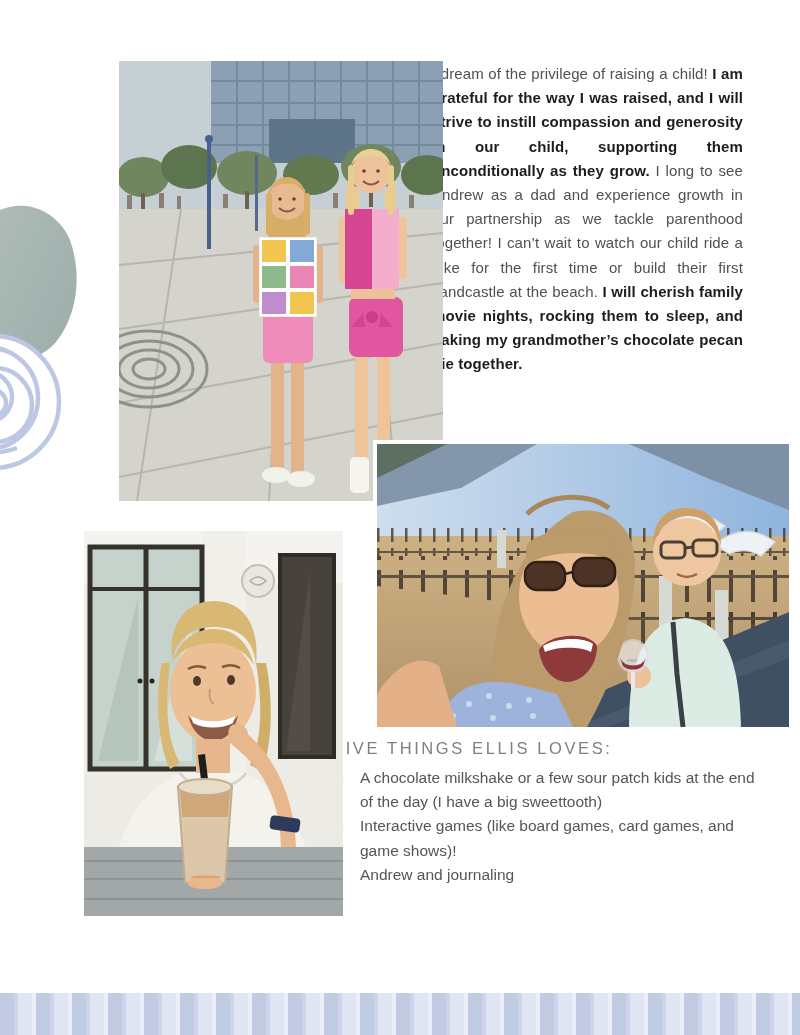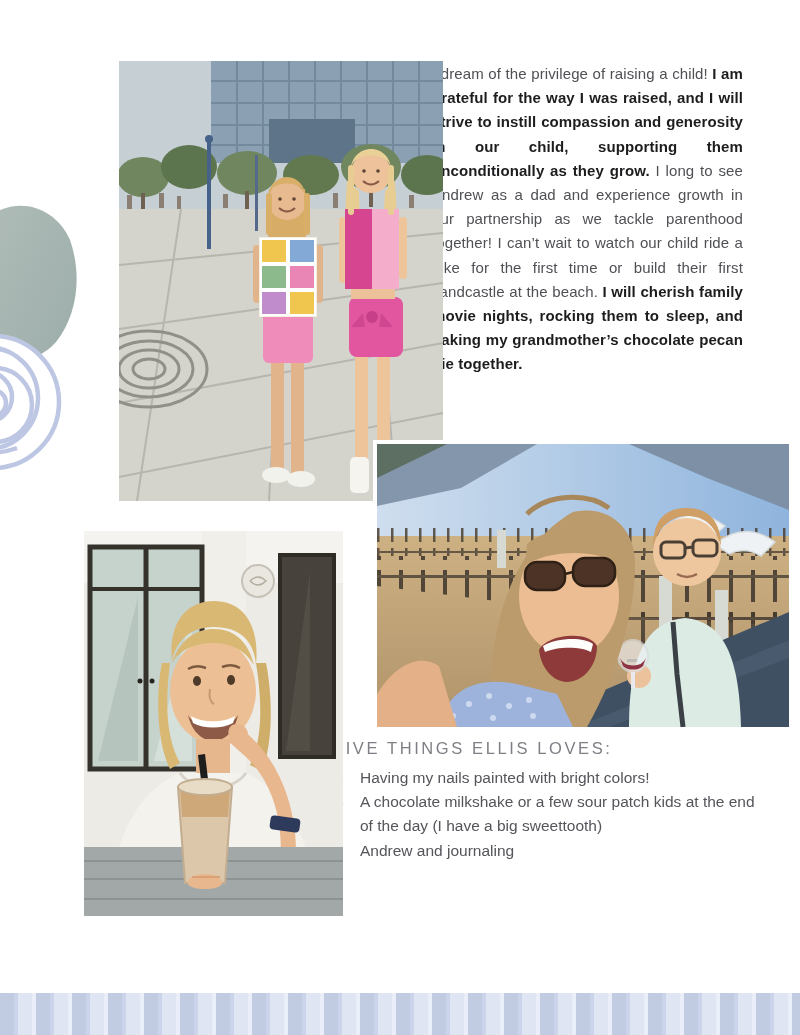--- a/index.html
+++ b/index.html
@@ -311,21 +311,21 @@
         <path d="M96,258 L146,258 L144,286 L98,286 Z" fill="#cfa87a"></path>
         <ellipse cx="121" cy="256" rx="27" ry="8" fill="#e9dcc6" stroke="#c3ad90" stroke-width="2"></ellipse>
         <path d="M104,352 C104,340 138,340 138,352 C138,360 104,360 104,352 Z" fill="#e8b78d"></path>
         <path d="M108,346 L136,346" stroke="#d49a6e" stroke-width="1.5" fill="none"></path>
       </g>
     </svg>
   </figure>
 
   <h2 class="loves-heading">FIVE THINGS ELLIS LOVES:</h2>
   <ul class="loves-list">
-      <li><span class="bullet">♦</span><span>Having my nails painted with bright colors!</span></li>
       <li><span class="bullet">♦</span></li>
       <li><span class="bullet">♦</span><span>A chocolate milkshake or a few sour patch kids at the end of the day (I have a big sweettooth)</span></li>
+      <li><span class="bullet">♦</span><span>Interactive games (like board games, card games, and game shows)!</span></li>
       <li><span class="bullet">♦</span><span>Andrew and journaling</span></li>
     </ul>
 
   <div class="stripes"></div>
 
 </div>
 
 </body></html>

